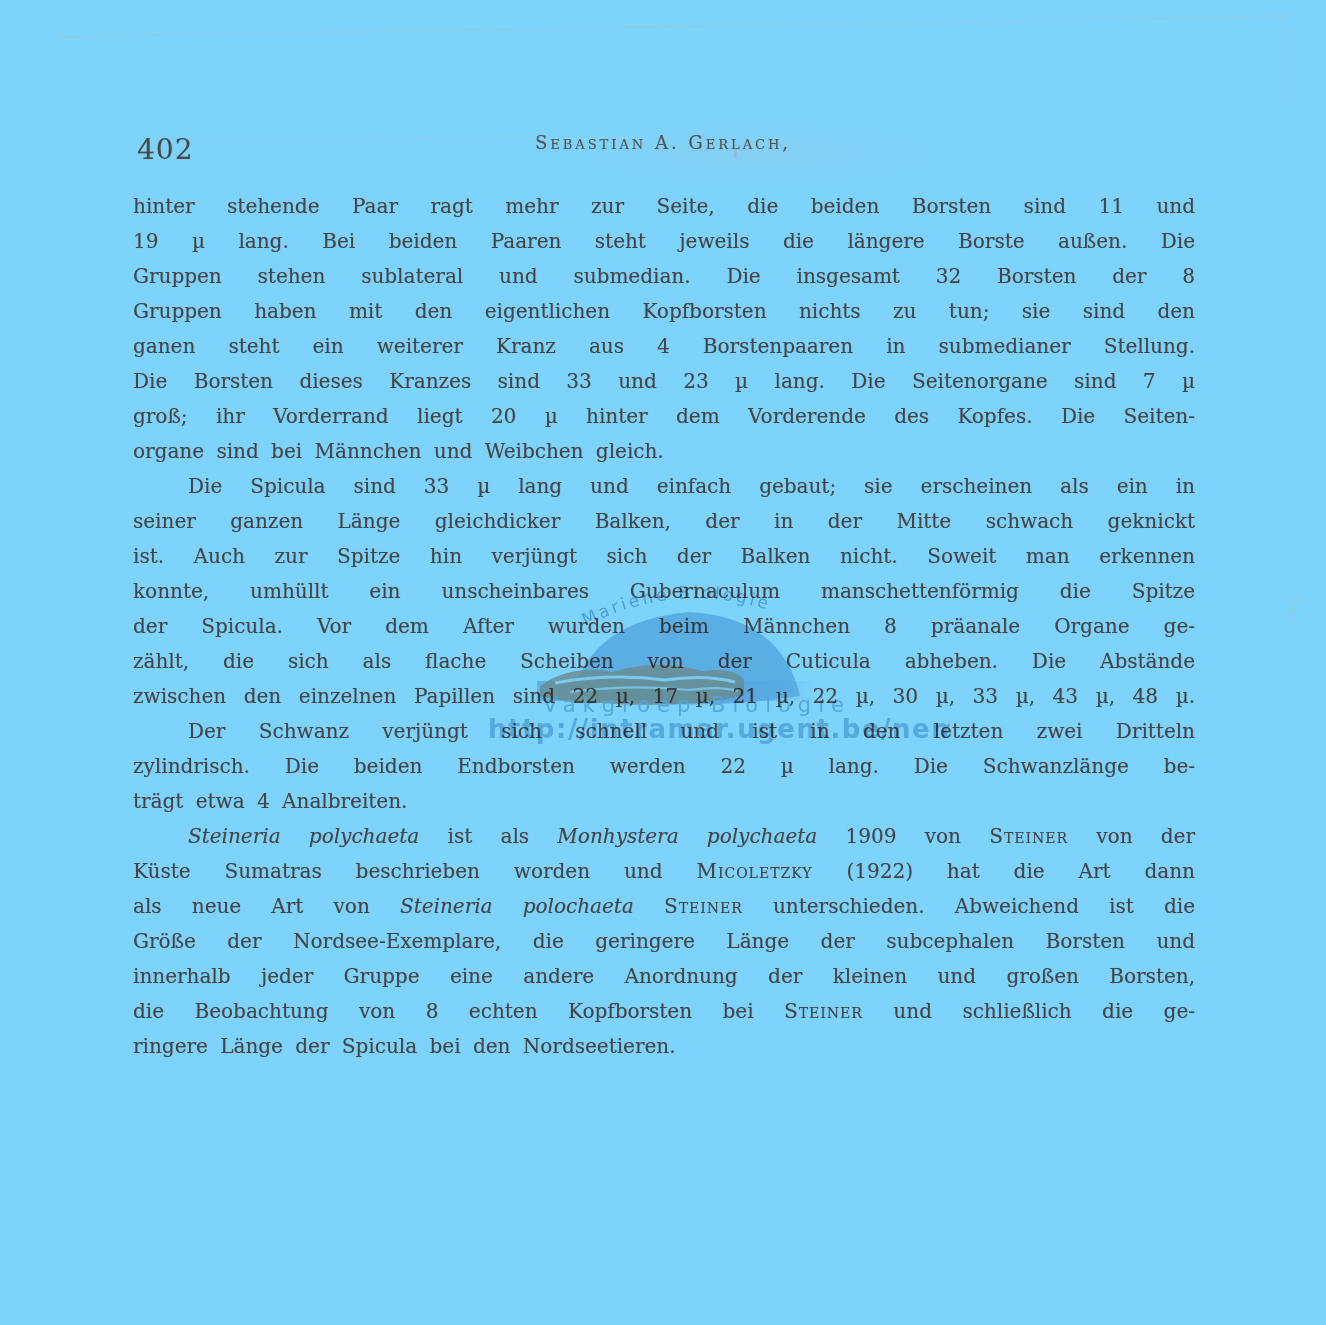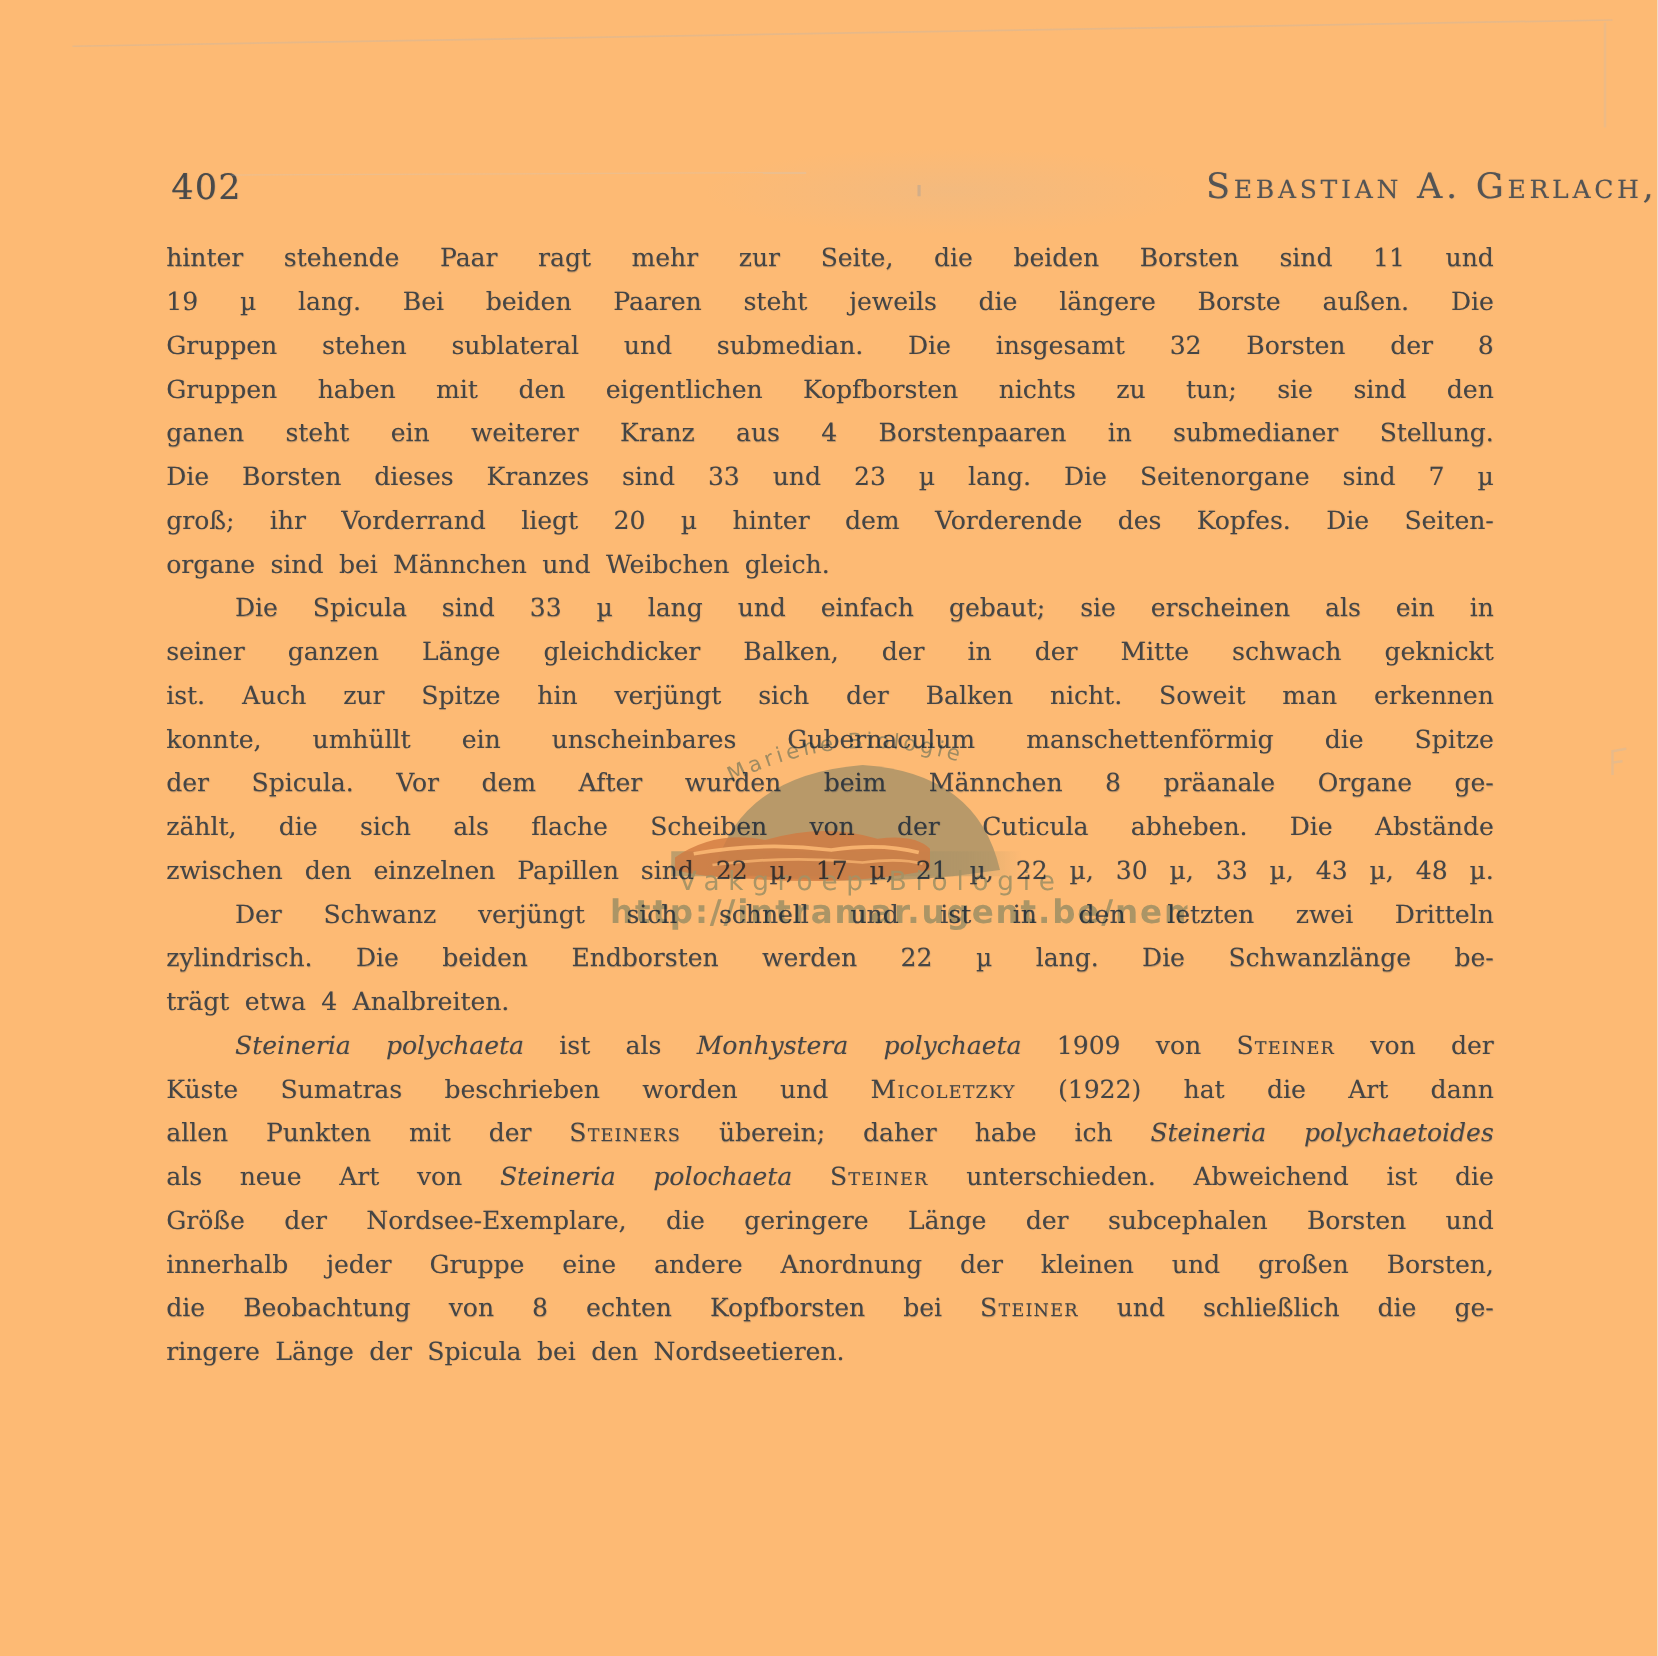--- a/index.html
+++ b/index.html
@@ -1,35 +1,35 @@
 <!DOCTYPE html>
 <html><head>
 <meta charset="utf-8">
 <style>
   html,body{margin:0;padding:0;background:#e9e9e9;}
   .page{
     position:relative;
     width:1326px;height:1325px;
     margin:0 auto;
-    background:#fdba74;
+    background:#7dd3fc;
     overflow:hidden;
     font-family:"DejaVu Serif","Liberation Serif",serif;
     color:#454545;
   }
   
   .page-number{
     position:absolute;left:137px;top:133px;
     font-size:28px;letter-spacing:1px;color:#4a4a4a;
     text-shadow:0.3px 0.3px 0.8px rgba(90,90,90,.45);
   }
   .running-head{
     position:absolute;left:0;right:0;top:132px;
-    text-align:right;
+    text-align:center;
     font-variant:small-caps;
-    font-size:28px;letter-spacing:3px;color:#545454;
+    font-size:18px;letter-spacing:3px;color:#545454;
     text-shadow:0.3px 0.3px 0.8px rgba(90,90,90,.4);
   }
   
   .body-text{
     position:absolute;left:133px;top:189px;width:1062px;
     font-size:20px;line-height:35px;
     text-shadow:0.3px 0.3px 0.7px rgba(80,80,80,.42);
   }
   .line{height:35px;white-space:nowrap;word-spacing:2px;}
   .line.j{white-space:normal;text-align:justify;text-align-last:justify;}
@@ -78,21 +78,20 @@
       <div class="line j"><span>ist. Auch zur Spitze hin verjüngt sich der Balken nicht. Soweit man erkennen</span></div>
       <div class="line j"><span>konnte, umhüllt ein unscheinbares Gubernaculum manschettenförmig die Spitze</span></div>
       <div class="line j"><span>der Spicula. Vor dem After wurden beim Männchen 8 präanale Organe ge-</span></div>
       <div class="line j"><span>zählt, die sich als flache Scheiben von der Cuticula abheben. Die Abstände</span></div>
       <div class="line j"><span>zwischen den einzelnen Papillen sind 22 µ, 17 µ, 21 µ, 22 µ, 30 µ, 33 µ, 43 µ, 48 µ.</span></div>
       <div class="line j indent"><span>Der Schwanz verjüngt sich schnell und ist in den letzten zwei Dritteln</span></div>
       <div class="line j"><span>zylindrisch. Die beiden Endborsten werden 22 µ lang. Die Schwanzlänge be-</span></div>
       <div class="line flush"><span>trägt etwa 4 Analbreiten.</span></div>
       <div class="line j indent"><span class="i">Steineria polychaeta</span><span> ist als </span><span class="i">Monhystera polychaeta</span><span> 1909 von </span><span class="sc">Steiner</span><span> von der</span></div>
       <div class="line j"><span>Küste Sumatras beschrieben worden und </span><span class="sc">Micoletzky</span><span> (1922) hat die Art dann</span></div>
-      <div class="line j"><span>allen Punkten mit der </span><span class="sc">Steiners</span><span> überein; daher habe ich </span><span class="i">Steineria polychaetoides</span></div>
       <div class="line j"><span>als neue Art von </span><span class="i">Steineria polochaeta</span><span> </span><span class="sc">Steiner</span><span> unterschieden. Abweichend ist die</span></div>
       <div class="line j"><span>Größe der Nordsee-Exemplare, die geringere Länge der subcephalen Borsten und</span></div>
       <div class="line j"><span>innerhalb jeder Gruppe eine andere Anordnung der kleinen und großen Borsten,</span></div>
       <div class="line j"><span>die Beobachtung von 8 echten Kopfborsten bei </span><span class="sc">Steiner</span><span> und schließlich die ge-</span></div>
       <div class="line flush"><span>ringere Länge der Spicula bei den Nordseetieren.</span></div>
     </div>
 
   <div class="watermark">
     <svg width="470" height="190" viewBox="0 0 470 190">
       <defs>

